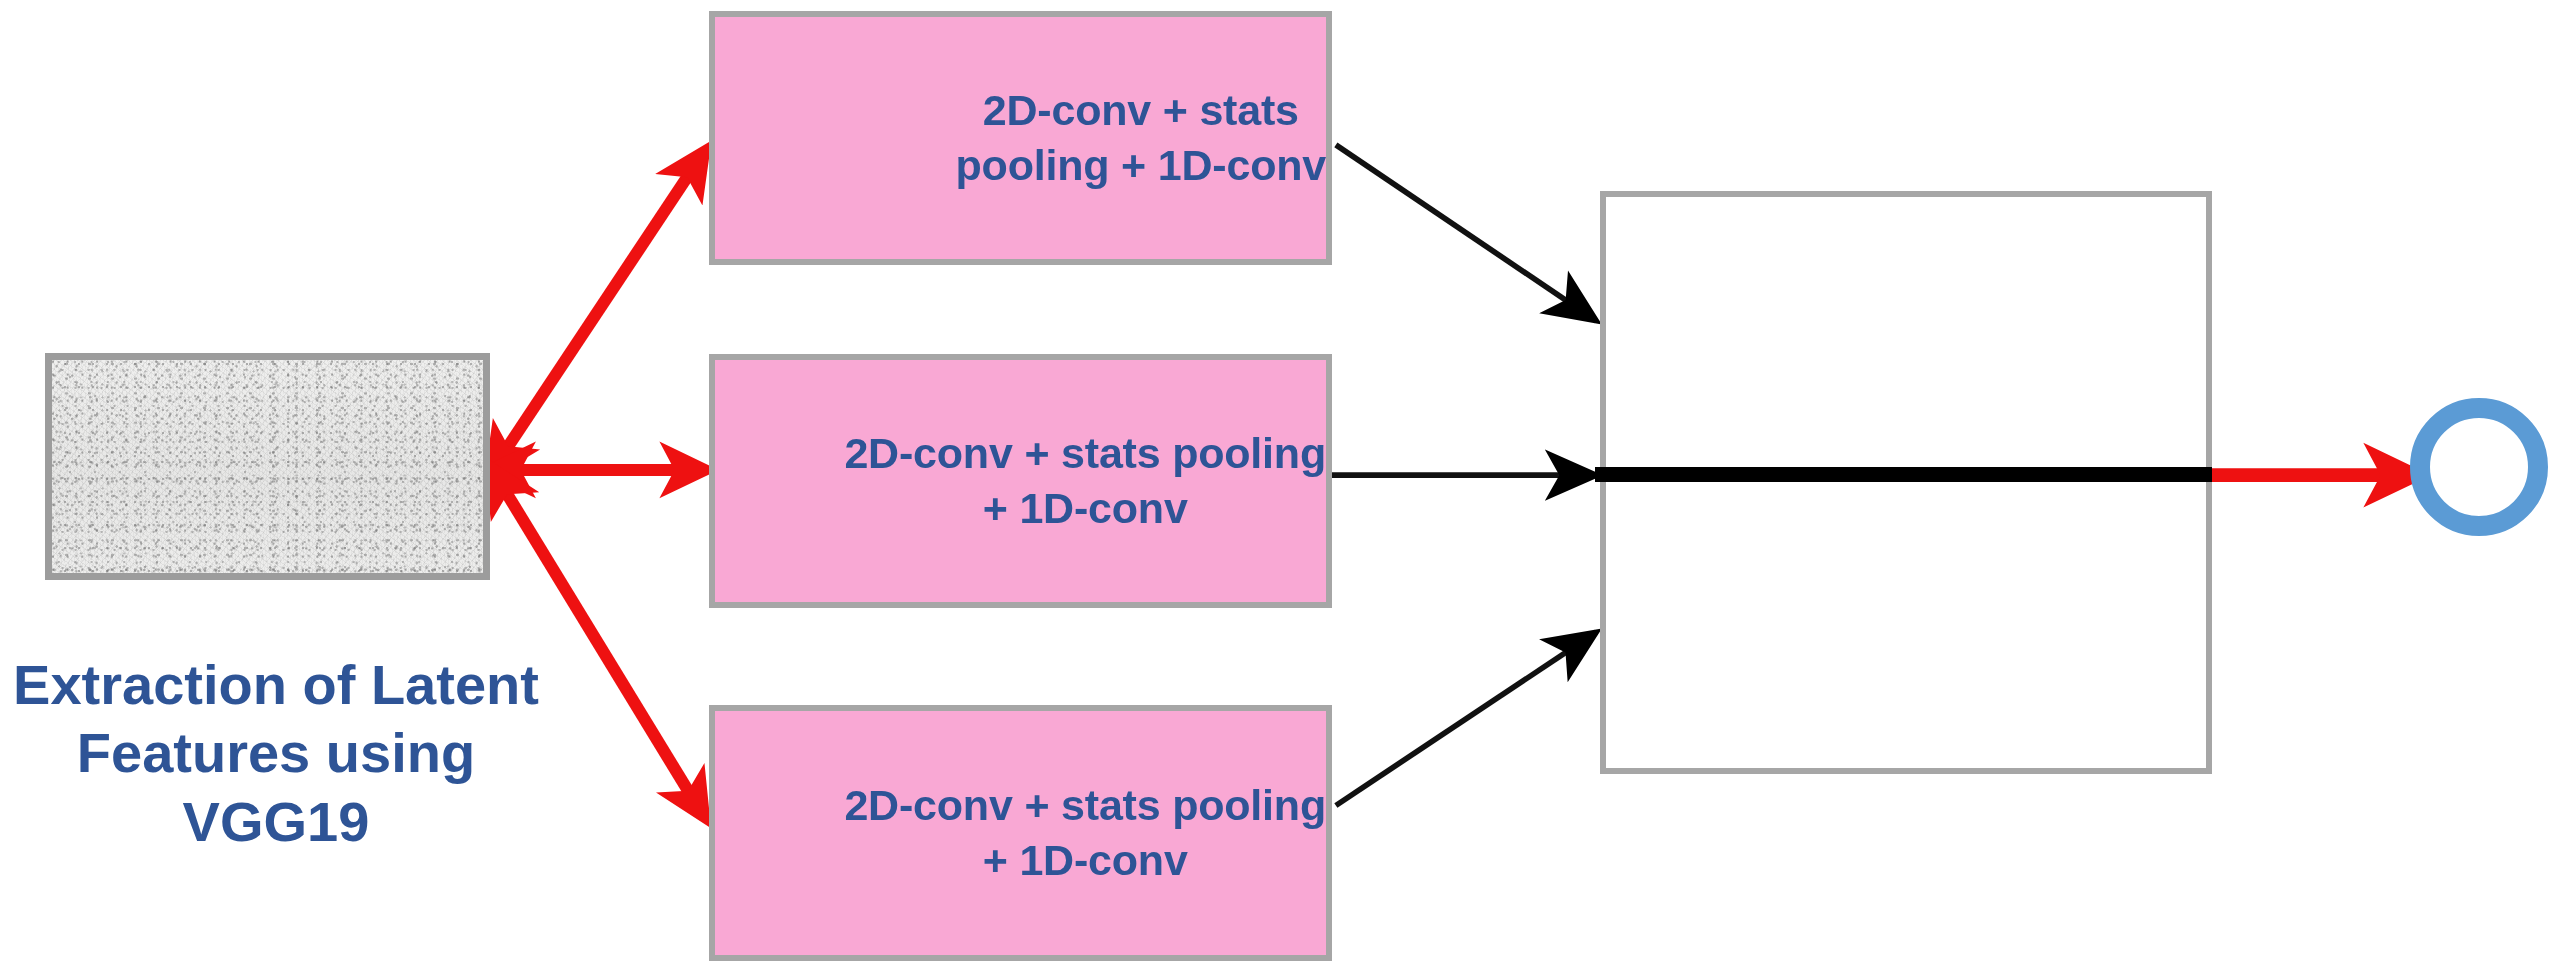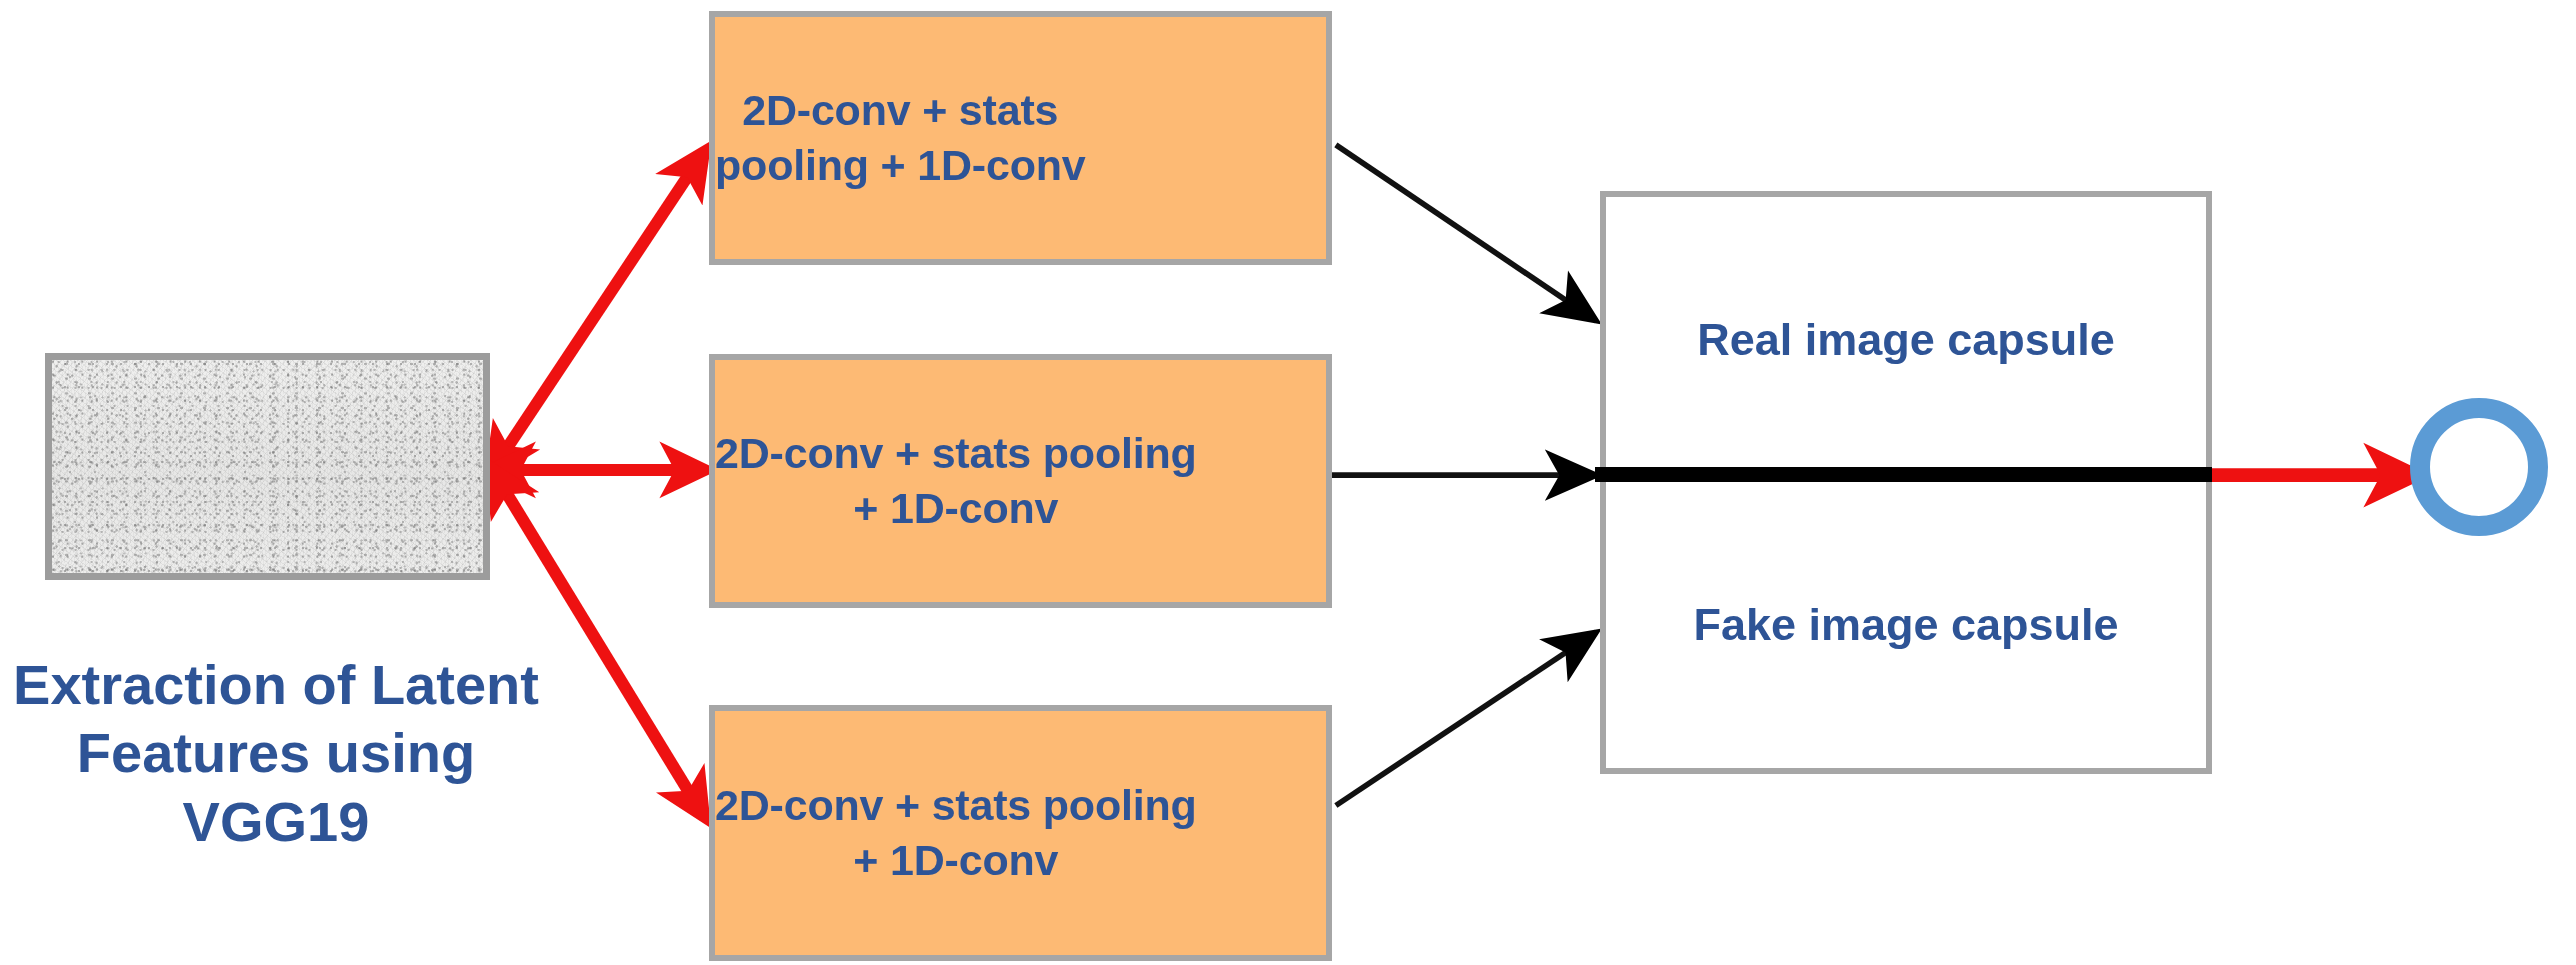--- a/index.html
+++ b/index.html
@@ -17,24 +17,24 @@
     height: 965px;
     background: #ffffff;
     overflow: hidden;
   }
 
   
   .node-box {
     position: absolute;
     box-sizing: border-box;
     border: 6px solid #a6a6a6;
-    background: #fdba74;
+    background: #f9a8d4;
     display: flex;
     align-items: center;
-    justify-content: flex-start;
+    justify-content: flex-end;
     text-align: center;
   }
   .node-label {
     font-weight: bold;
     color: #2e5496;
     line-height: 1.28;
     letter-spacing: -0.2px;
     white-space: pre-line;
   }
 
@@ -194,26 +194,20 @@
     <span class="node-label branch-label">2D-conv + stats pooling
 + 1D-conv</span>
   </div>
 
   <div class="node-box" id="branch-box-bottom">
     <span class="node-label branch-label">2D-conv + stats pooling
 + 1D-conv</span>
   </div>
 
   <div id="capsule-box">
-    <div class="capsule-half" id="capsule-half-real">
-      <span class="capsule-label">Real image capsule</span>
-    </div>
-    <div class="capsule-half" id="capsule-half-fake">
-      <span class="capsule-label">Fake image capsule</span>
-    </div>
   </div>
 
   <div id="capsule-divider"></div>
 
   <div id="output-circle"></div>
 
 </div>
 
 
 </body></html>

